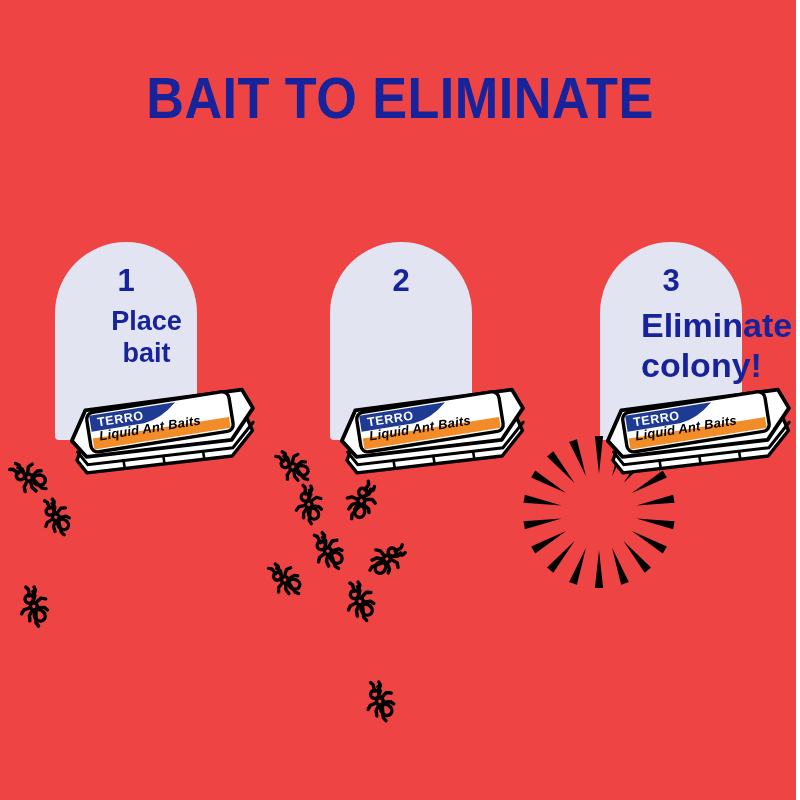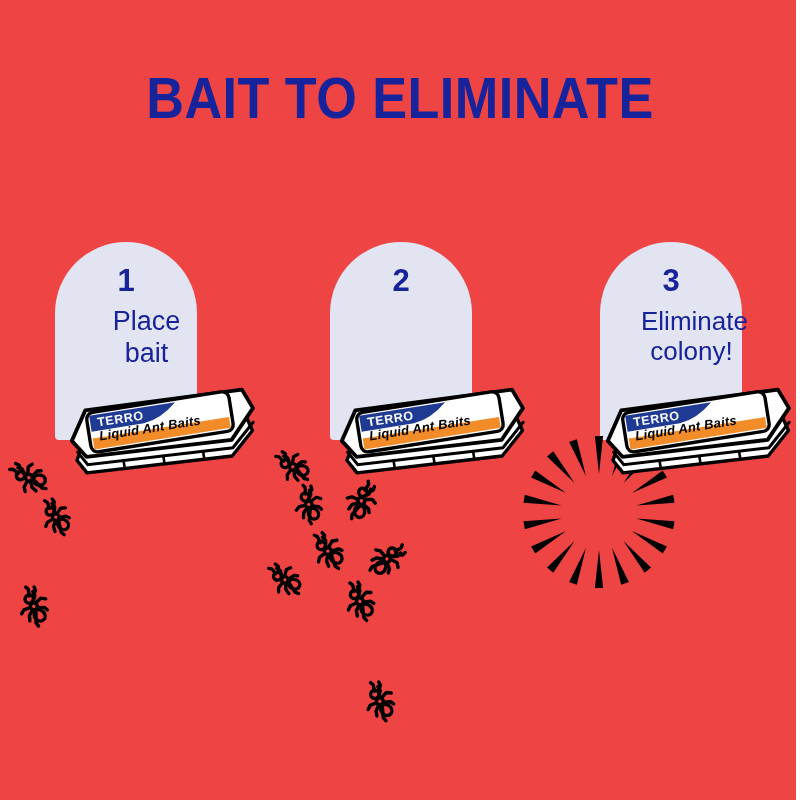--- a/index.html
+++ b/index.html
@@ -61,31 +61,31 @@
     display: block;
     font-size: 31px;
     font-weight: bold;
     line-height: 1.0;
     margin-top: 23px;
     letter-spacing: 0px;
   }
   .step-label {
     display: block;
     font-size: 27px;
-    font-weight: normal;
+    font-weight: bold;
     line-height: 1.17;
     margin-top: 10px;
     white-space: pre-line;
     margin-left: 41px;
   }
 
   .step1 { left: 55px;  top: 242px; }
   .step2 { left: 330px; top: 242px; }
   .step3 { left: 600px; top: 242px; }
-  .step3 .step-label { font-size: 26px; }
+  .step3 .step-label { font-size: 34px; }
 
   
   .pkg {
     position: absolute;
     width: 200px;
     height: 100px;
   }
   .pkg svg { display: block; overflow: visible; }
 
   .pkg1 { left: 60px;  top: 383px; }

